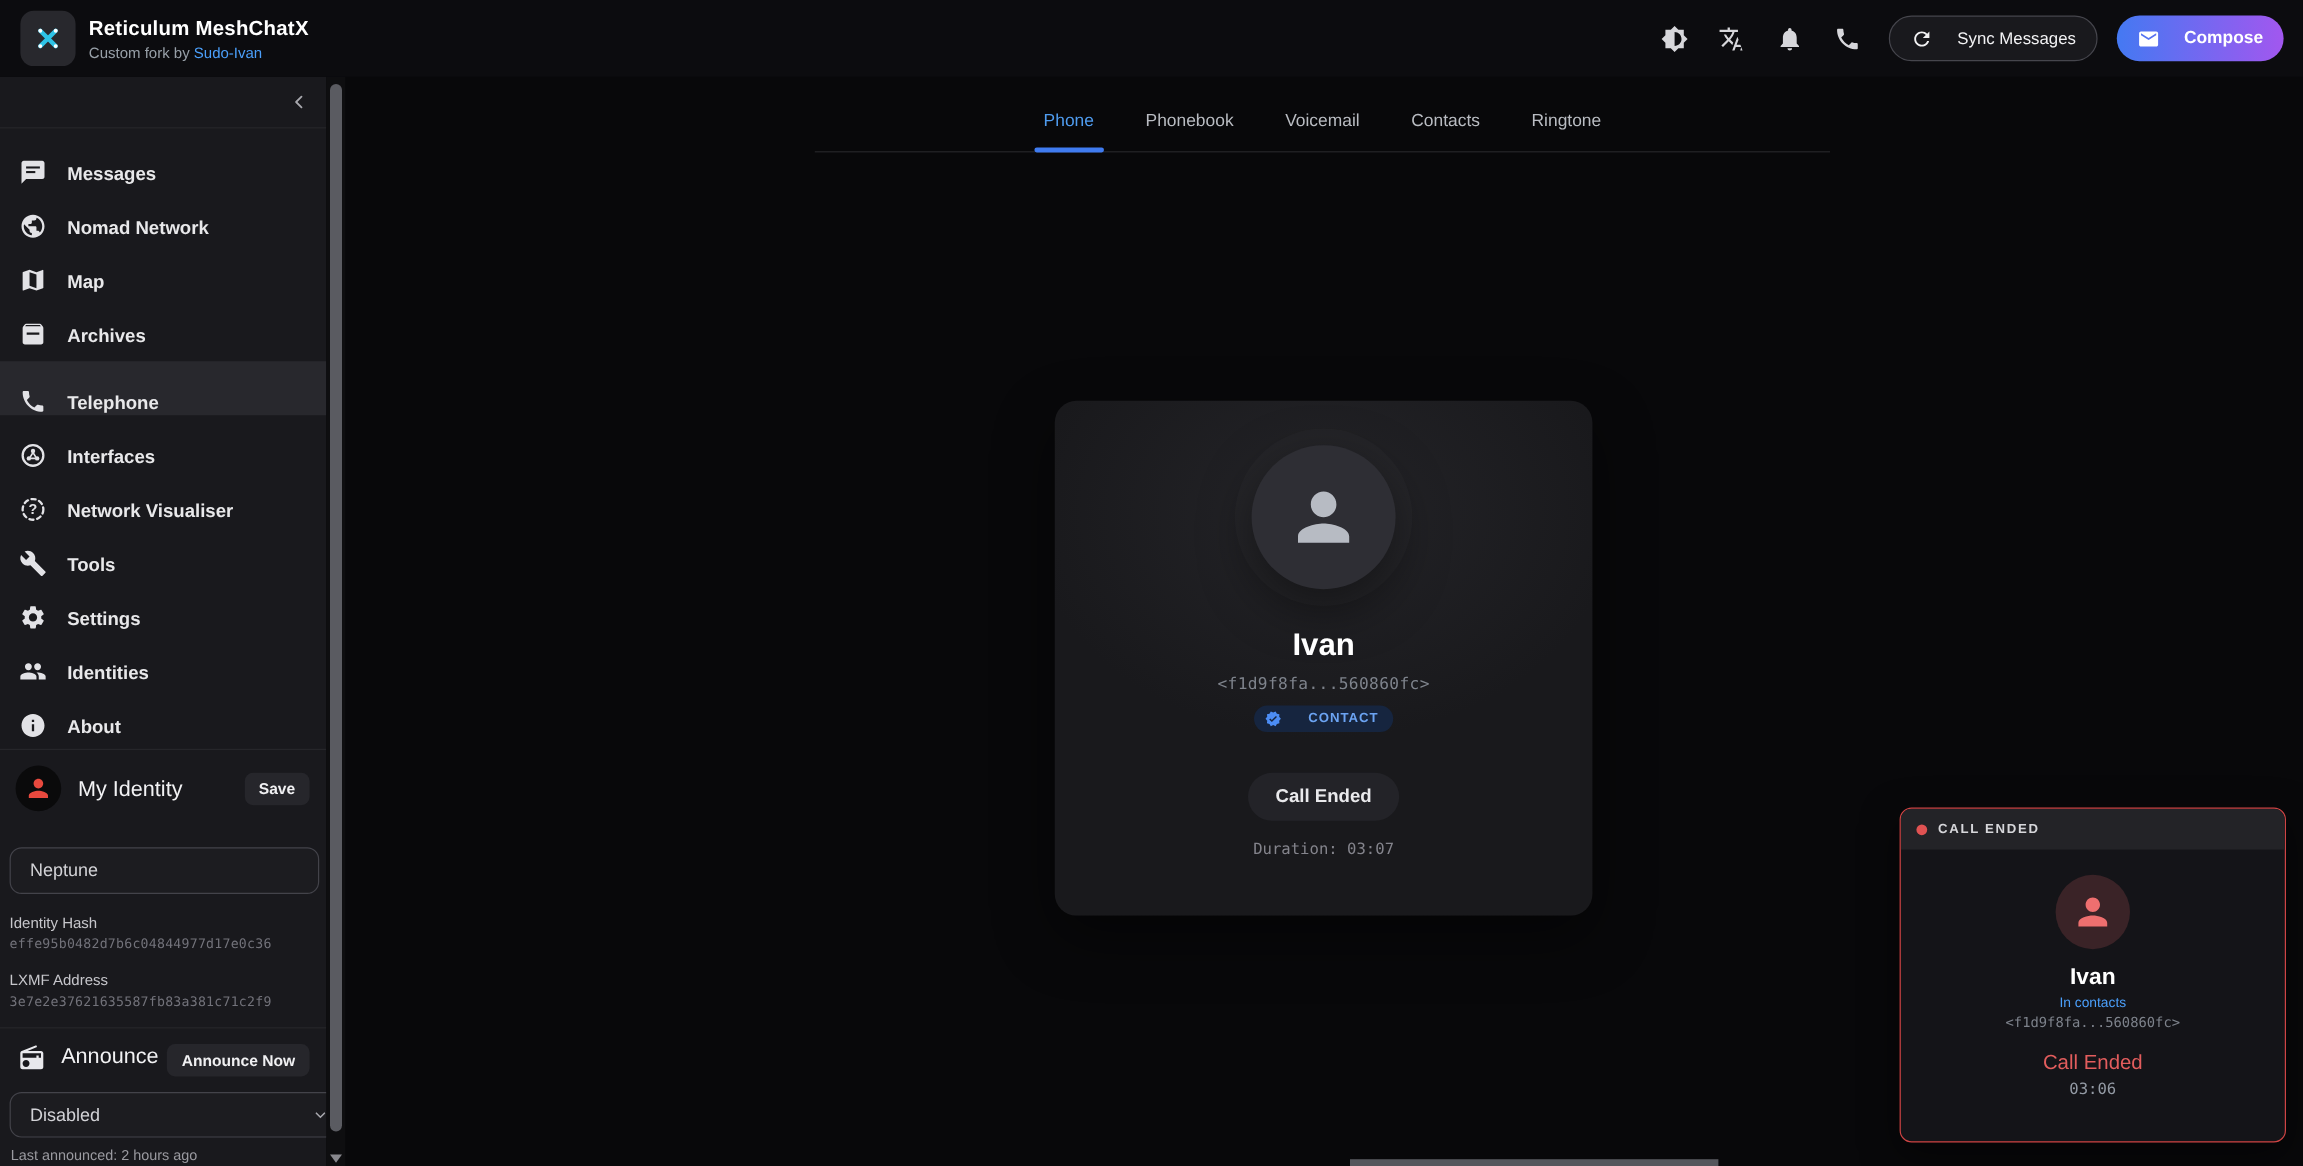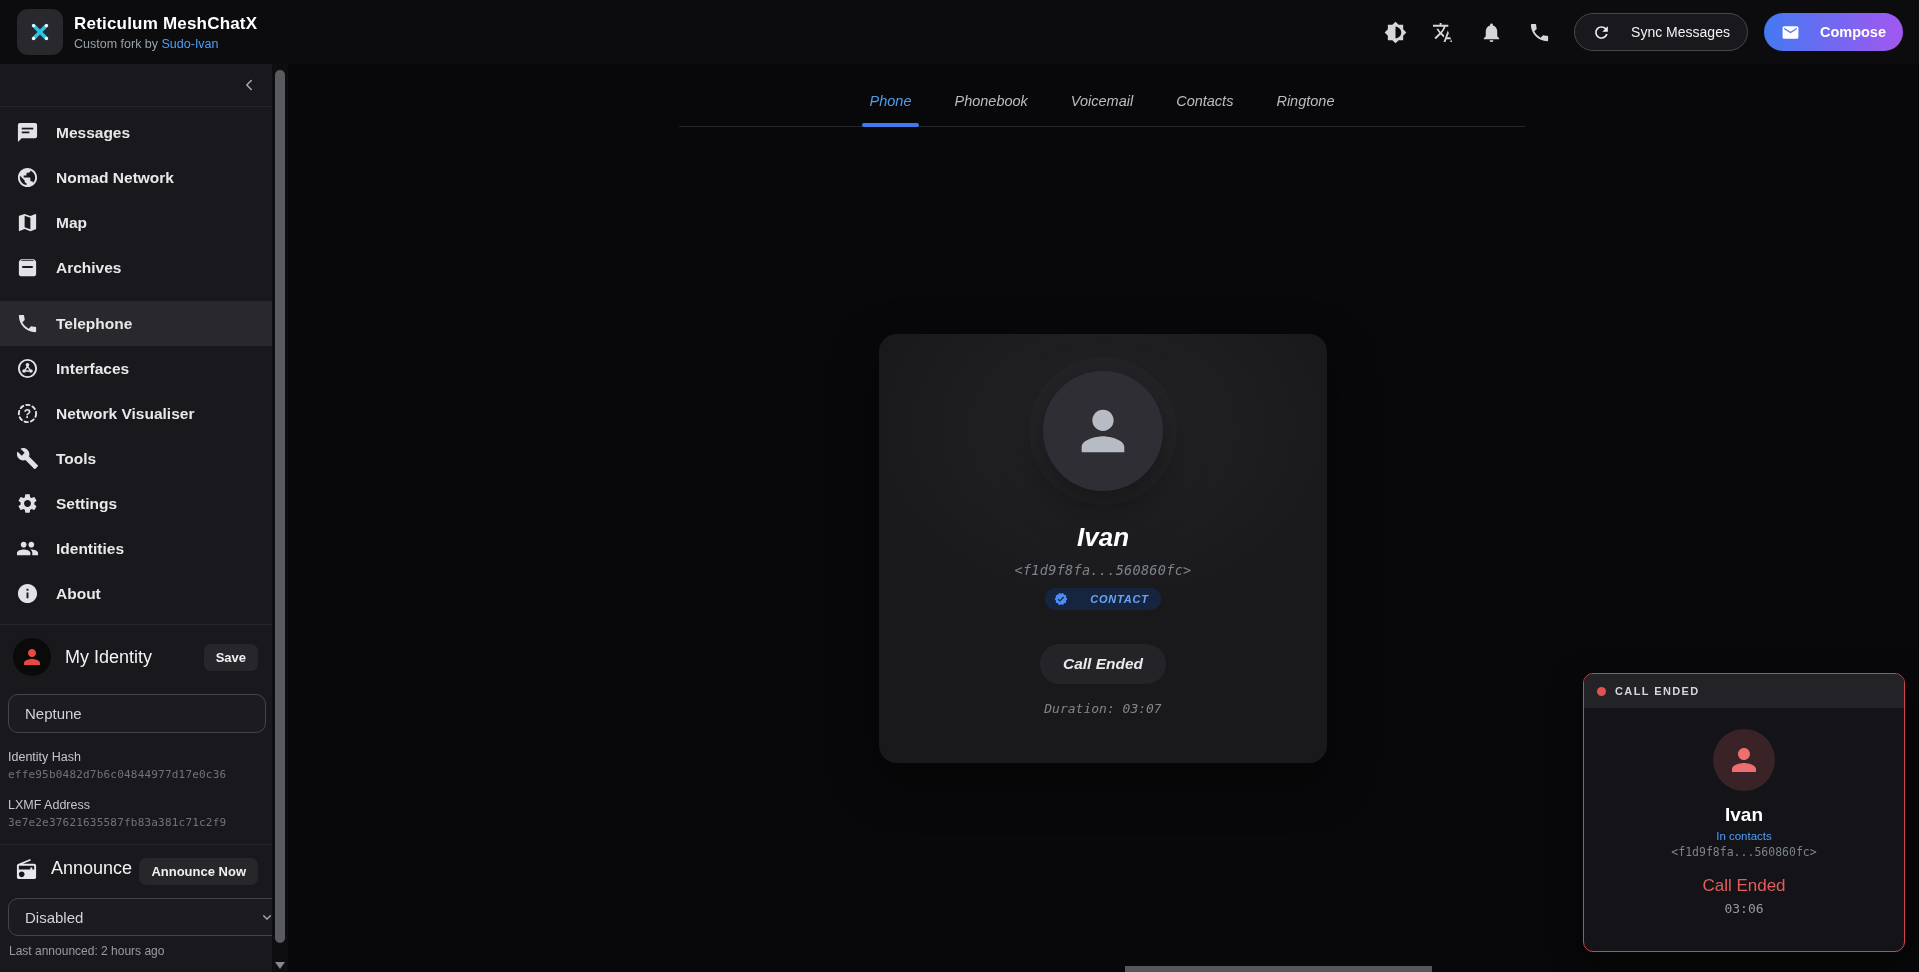--- a/index.html
+++ b/index.html
@@ -28,34 +28,34 @@
     background:linear-gradient(90deg,#4479f2,#a257ef); color:#ffffff; font-weight:bold; font-size:14.5px; }
   .compose-btn svg { width:19px; height:19px; fill:#ffffff; }
 
   
   .sidebar { position:absolute; top:64px; left:0; width:272px; bottom:0; background:#19191d; overflow:hidden; }
   .collapse-row { height:43px; display:flex; align-items:center; justify-content:flex-end;
     padding-right:14px; border-bottom:1px solid #26262a; }
   .collapse-row svg { width:18px; height:18px; stroke:#a8a8ae; fill:none; stroke-width:2;
     stroke-linecap:round; stroke-linejoin:round; cursor:pointer; }
   .nav { padding-top:3px; }
-  .nav-item { height:45px; display:flex; align-items:center; gap:17px; padding-left:16px; cursor:pointer; }
+  .nav-item { height:45px; display:flex; align-items:flex-end; gap:17px; padding-left:16px; cursor:pointer; }
   .nav-item.active { background:#28282d;margin-top:11px; }
   .nav-item svg { width:23px; height:23px; fill:#e2e2e6; flex:0 0 auto; }
   .nav-label { font-size:15.5px; font-weight:bold; color:#e8e8ea; }
   .side-divider { height:1px; background:#26262a; margin-top:8px; }
 
   .identity-row { display:flex; align-items:center; padding:13px 14px 10px 13px; }
   .identity-avatar { width:38px; height:38px; border-radius:50%; background:#0a0a0b;
     display:flex; align-items:center; justify-content:center; }
   .identity-avatar svg { width:24px; height:24px; fill:#e8493e; }
   .identity-title { margin-left:14px; font-size:18px; color:#f2f2f4; }
   .small-btn { margin-left:auto; background:#26262b; color:#f0f0f2; border:none; border-radius:7px;
     padding:6px 12px; font-size:13px; font-weight:bold; cursor:pointer; }
-  .text-input { display:block; margin:8px 0 0 8px; width:258px; height:39px; background:#1c1c20;
+  .text-input { display:block; margin:20px 0 0 8px; width:258px; height:39px; background:#1c1c20;
     border:1px solid #43434a; border-radius:10px; color:#d2d2d6; font-size:15px; padding:0 16px;
     font-family:"Liberation Sans", sans-serif; outline:none; }
   .field-label { margin:17px 0 0 8px; font-size:12.5px; color:#c6c6cb; }
   .field-value { margin:4px 0 0 8px; font-size:11px; color:#72727a; letter-spacing:.2px; }
 
   .announce-row { display:flex; padding:13px 14px 11px 15px; }
   .announce-row svg { width:23px; height:23px; fill:#e8e8ec; }
   .announce-title { margin-left:13px; font-size:18px; color:#f2f2f4; }
   .select-box { position:relative; margin:2px 0 0 8px; width:280px; height:38px; background:#1c1c20;
     border:1px solid #43434a; border-radius:10px; display:flex; align-items:center;
@@ -65,21 +65,21 @@
     fill:none; stroke-width:2; stroke-linecap:round; }
   .last-announced { margin:8px 0 0 9px; font-size:12px; color:#9a9aa0; white-space:nowrap; }
 
   
   .v-gutter { position:absolute; top:64px; left:272px; width:16px; bottom:0; background:#0e0e10; }
   .v-thumb { position:absolute; top:6px; left:3px; width:10px; height:873px; background:#5a5b61; border-radius:5px; }
   .v-arrow { position:absolute; bottom:3px; left:3px; width:0; height:0;
     border-left:5px solid transparent; border-right:5px solid transparent; border-top:7px solid #87878d; }
 
   
-  .main { position:absolute; left:288px; top:64px; right:0; bottom:0; background:#08080a;font-style:italic; }
+  .main { position:absolute; left:288px; top:64px; right:0; bottom:0; background:#08080a; }
   .tabbar { position:absolute; left:391px; top:22px; width:846px; }
   .tabs { display:flex; justify-content:center; gap:41px; }
   .tab { position:relative; padding:7px 1px 17px; font-size:14.5px; color:#b9bcc2; cursor:pointer; }
   .tab.active { color:#4f9cf0; }
   .tab.active::after { content:""; position:absolute; left:-7px; right:-7px; bottom:-1px;
     height:4px; border-radius:3px; background:#3f7bf0; }
   .tab-divider { height:1px; background:#26262a; }
 
   .call-card { position:absolute; left:591px; top:270px; width:448px; height:429px; border-radius:18px;
     background:radial-gradient(ellipse 340px 260px at 50% 22%, #242428, #19191c 72%);

